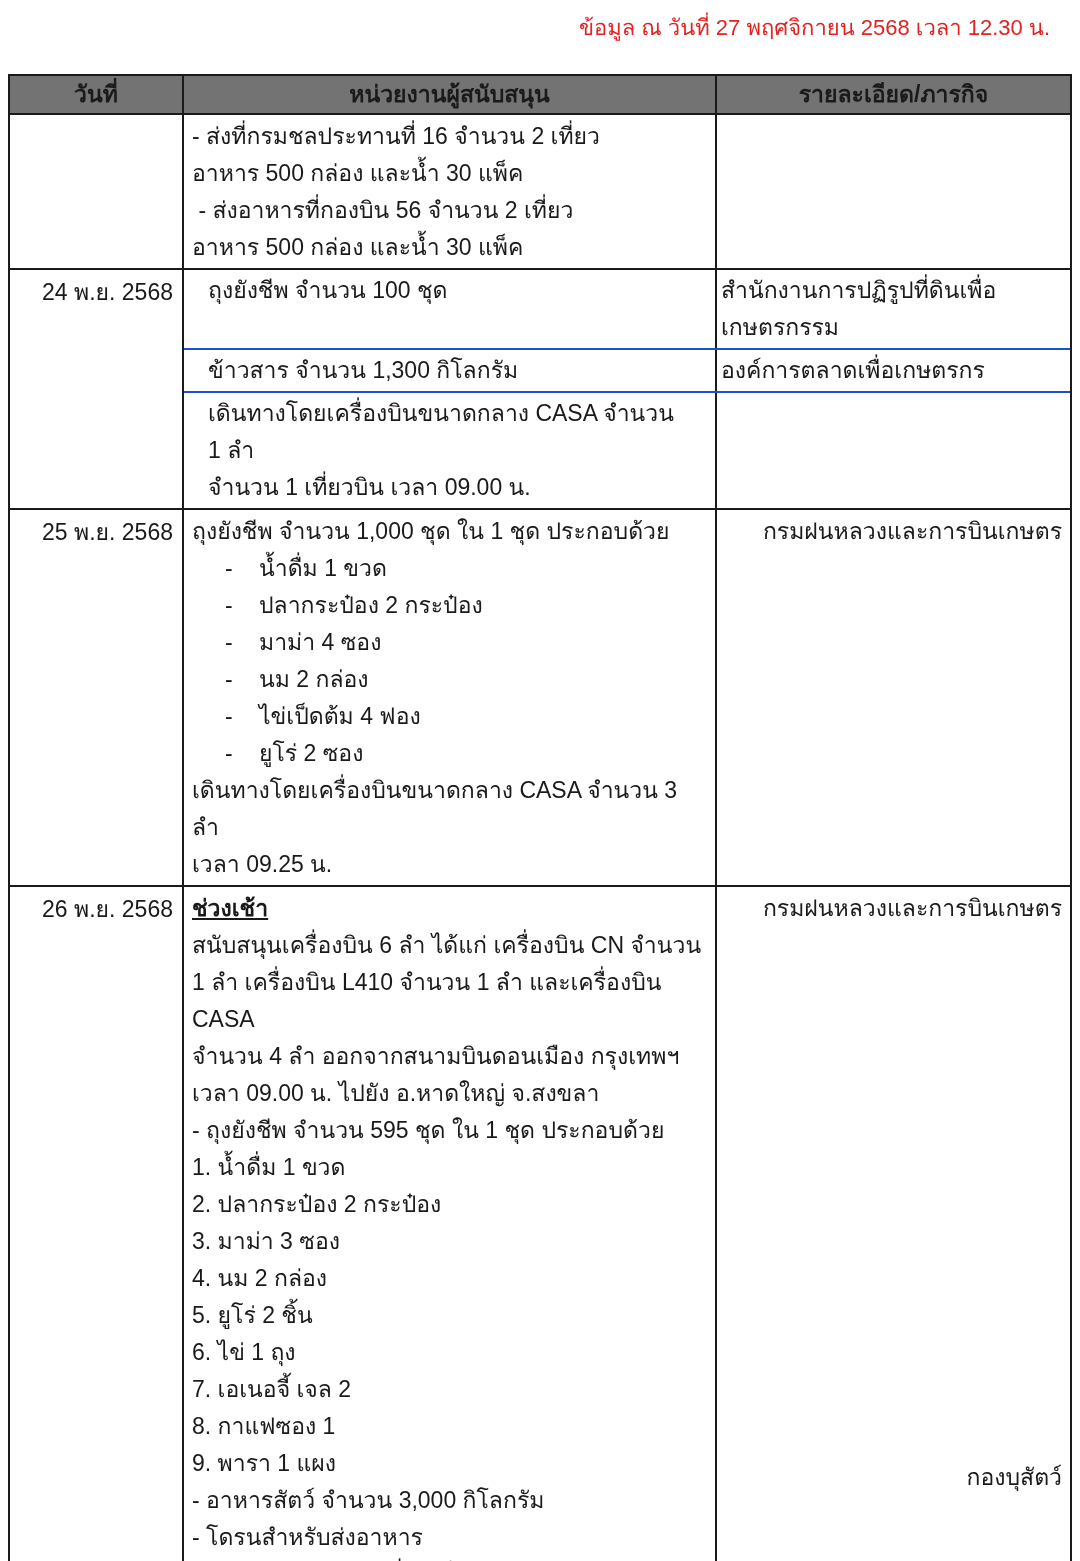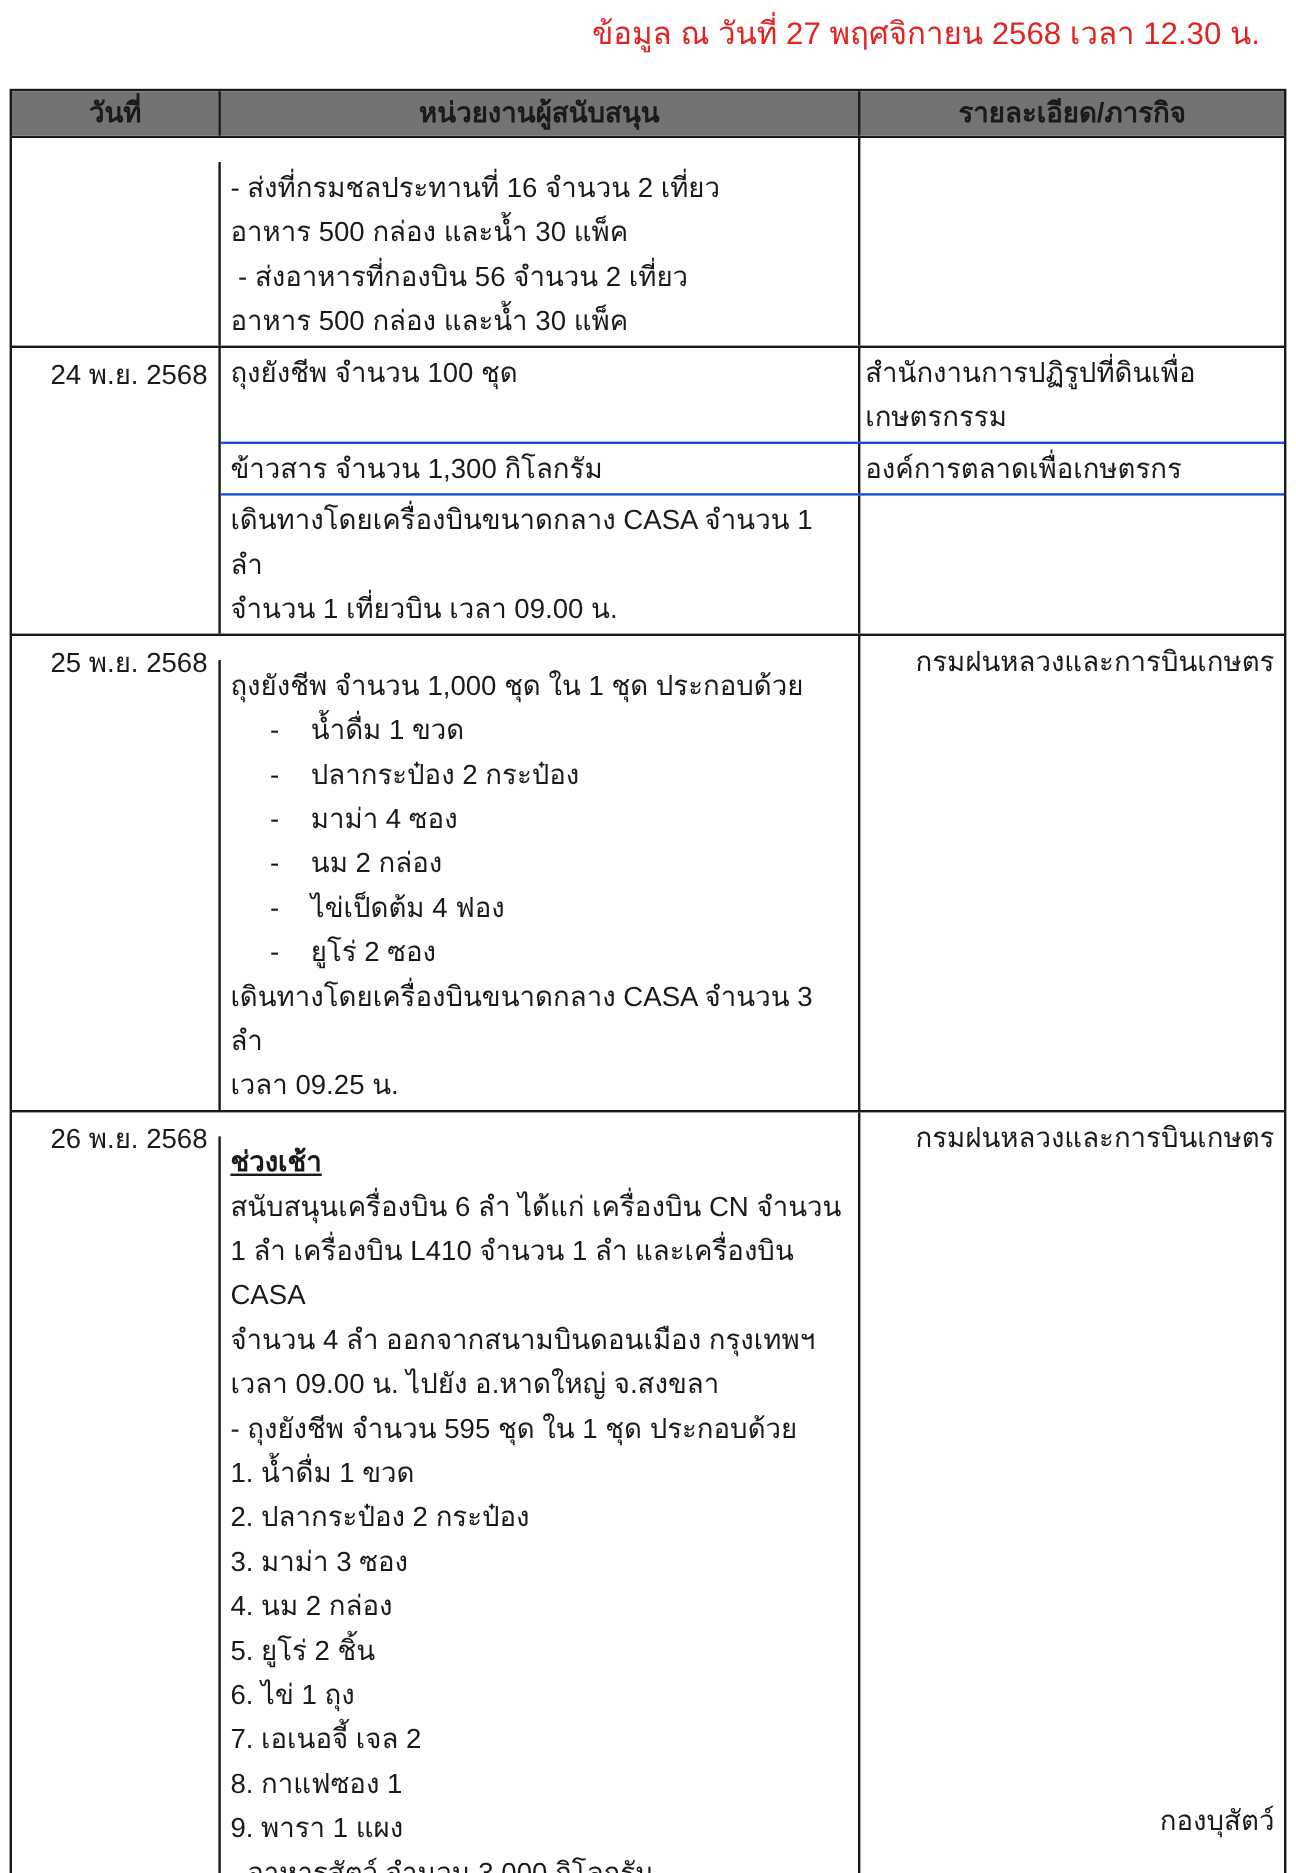--- a/index.html
+++ b/index.html
@@ -9,21 +9,21 @@
     font-family: "Liberation Sans", "DejaVu Sans", sans-serif;
     color: #1a1a1a;
   }
   .page { width: 1080px; height: 1561px; background: #fff; overflow: hidden; }
 
   
   .stamp {
     padding: 10px 30px 0 0;
     text-align: right;
     color: #e32222;
-    font-size: 26px;
+    font-size: 22px;
     line-height: 36px;
     height: 74px;
   }
 
   
   .tbl {
     margin: 0 8px;
     border: 2px solid #1a1a1a;
     font-size: 23px;
   }
@@ -39,37 +39,37 @@
     line-height: 36px;
     height: 36px;
   }
 
   .date-cell {
     text-align: center;
     padding-top: 4px;
     line-height: 37px;
     margin-left: 23px;
   }
-  .details-cell { padding: 3px 8px 2px 8px; margin-top: 20px; }
+  .details-cell { padding: 3px 8px 2px 8px; }
   .agency-cell  { padding: 3px 8px 2px 10px; text-align: right; }
 
   .line { line-height: 37px; white-space: pre-wrap; }
 
   
   .line.bulleted { padding-left: 33px; }
   .line.bulleted .marker { display: inline-block; width: 34px; }
 
   
   .line.heading { font-weight: bold; text-decoration: underline; }
 
   
   .subwrap { grid-column: 2 / 4; border-left: 2px solid #1a1a1a; }
   .subrow { display: grid; grid-template-columns: 531px 1fr; }
   .subrow + .subrow { border-top: 2px solid #1d4ed8; }
-  .subrow .sub-details { padding: 2px 8px; }
+  .subrow .sub-details { padding: 2px 24px; }
   .subrow .sub-agency  { border-left: 2px solid #1a1a1a; padding: 2px 8px 2px 4px; }
   .subrow.tall { min-height: 74px; }
 
   
   .agency-gap { margin-top: 532px; }
 </style>
 </head>
 <body>
 
 <div class="page">

